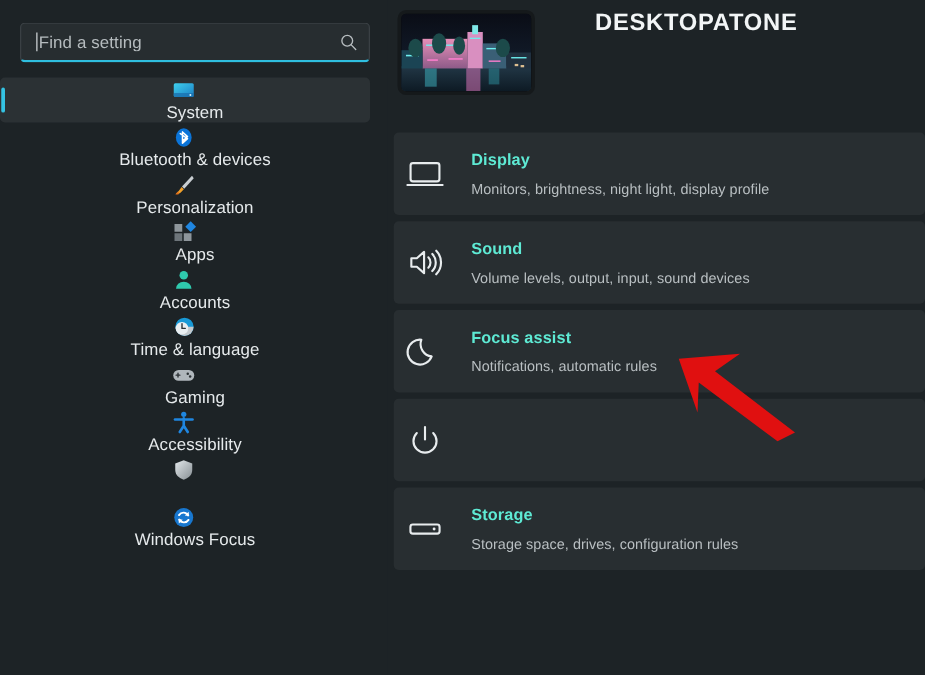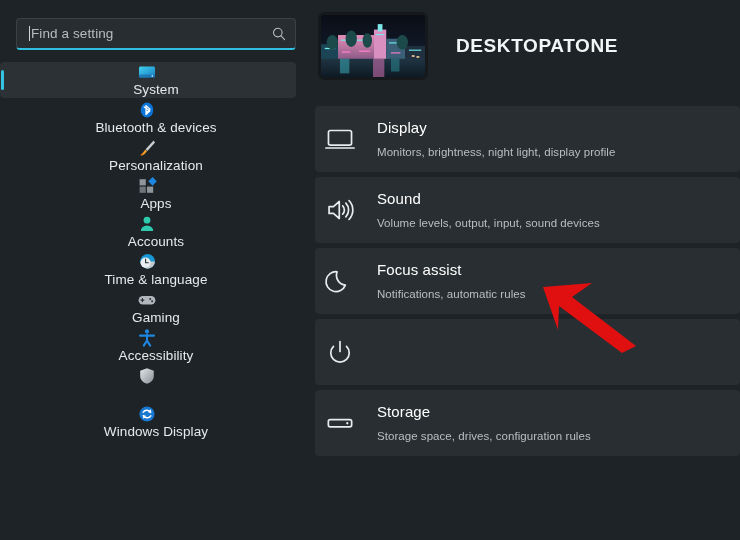--- a/index.html
+++ b/index.html
@@ -115,24 +115,25 @@
   
   .content {
     flex: 1 1 auto;
     height: 540px;
     position: relative;
     background: #1d2326;
     overflow: hidden;
   }
   .device-header {
     display: flex;
-    align-items: center;
+    align-items: flex-start;
     padding: 8px 0 0 8px;
     height: 84px;
     box-sizing: border-box;
+    gap: 20px;
   }
   .thumb {
     width: 110px;
     height: 68px;
     border-radius: 7px;
     border: 3px solid #15191b;
     box-sizing: border-box;
     overflow: hidden;
     flex: 0 0 110px;
     position: relative;
@@ -171,25 +172,26 @@
     flex: 0 0 34px;
     margin-right: 20px;
     display: flex;
     align-items: center;
     justify-content: center;
     color: #e8ecee;
   }
   .card-icon svg { display: block; }
   .card-text { display: flex; flex-direction: column; justify-content: center; }
   .card-title {
-    font-size: 15px;
-    color: #ffffff;
+    font-size: 13px;
+    color: #5eead4;
     line-height: 17px;
     letter-spacing: .1px;
     white-space: nowrap;
+    font-weight: bold;
   }
   .card-sub {
     font-size: 11.5px;
     color: #b9bfc2;
     line-height: 16px;
     margin-top: 8px;
     letter-spacing: .05px;
     white-space: nowrap;
   }
 
@@ -335,21 +337,21 @@
 
       <div class="nav-item">
         <span class="nav-icon">
           <svg viewBox="0 0 20 20">
             <circle cx="10" cy="10" r="7.6" fill="#1877cf"></circle>
             <path d="M13.6 8.4 A4.3 4.3 0 0 0 6.2 8.1 M6.4 11.6 A4.3 4.3 0 0 0 13.8 11.9" fill="none" stroke="#ffffff" stroke-width="1.5" stroke-linecap="round"></path>
             <path d="M13.9 5.3 L14.2 8.8 L10.8 8.3 Z" fill="#ffffff"></path>
             <path d="M6.1 14.7 L5.8 11.2 L9.2 11.7 Z" fill="#ffffff"></path>
           </svg>
         </span>
-        <span class="nav-label">Windows Display</span>
+        <span class="nav-label">Windows Focus</span>
       </div>
 
     </div>
   </div>
 
   <div class="content">
 
     <div class="device-header">
       <div class="thumb">
         <svg viewBox="0 0 110 68" preserveAspectRatio="none">

